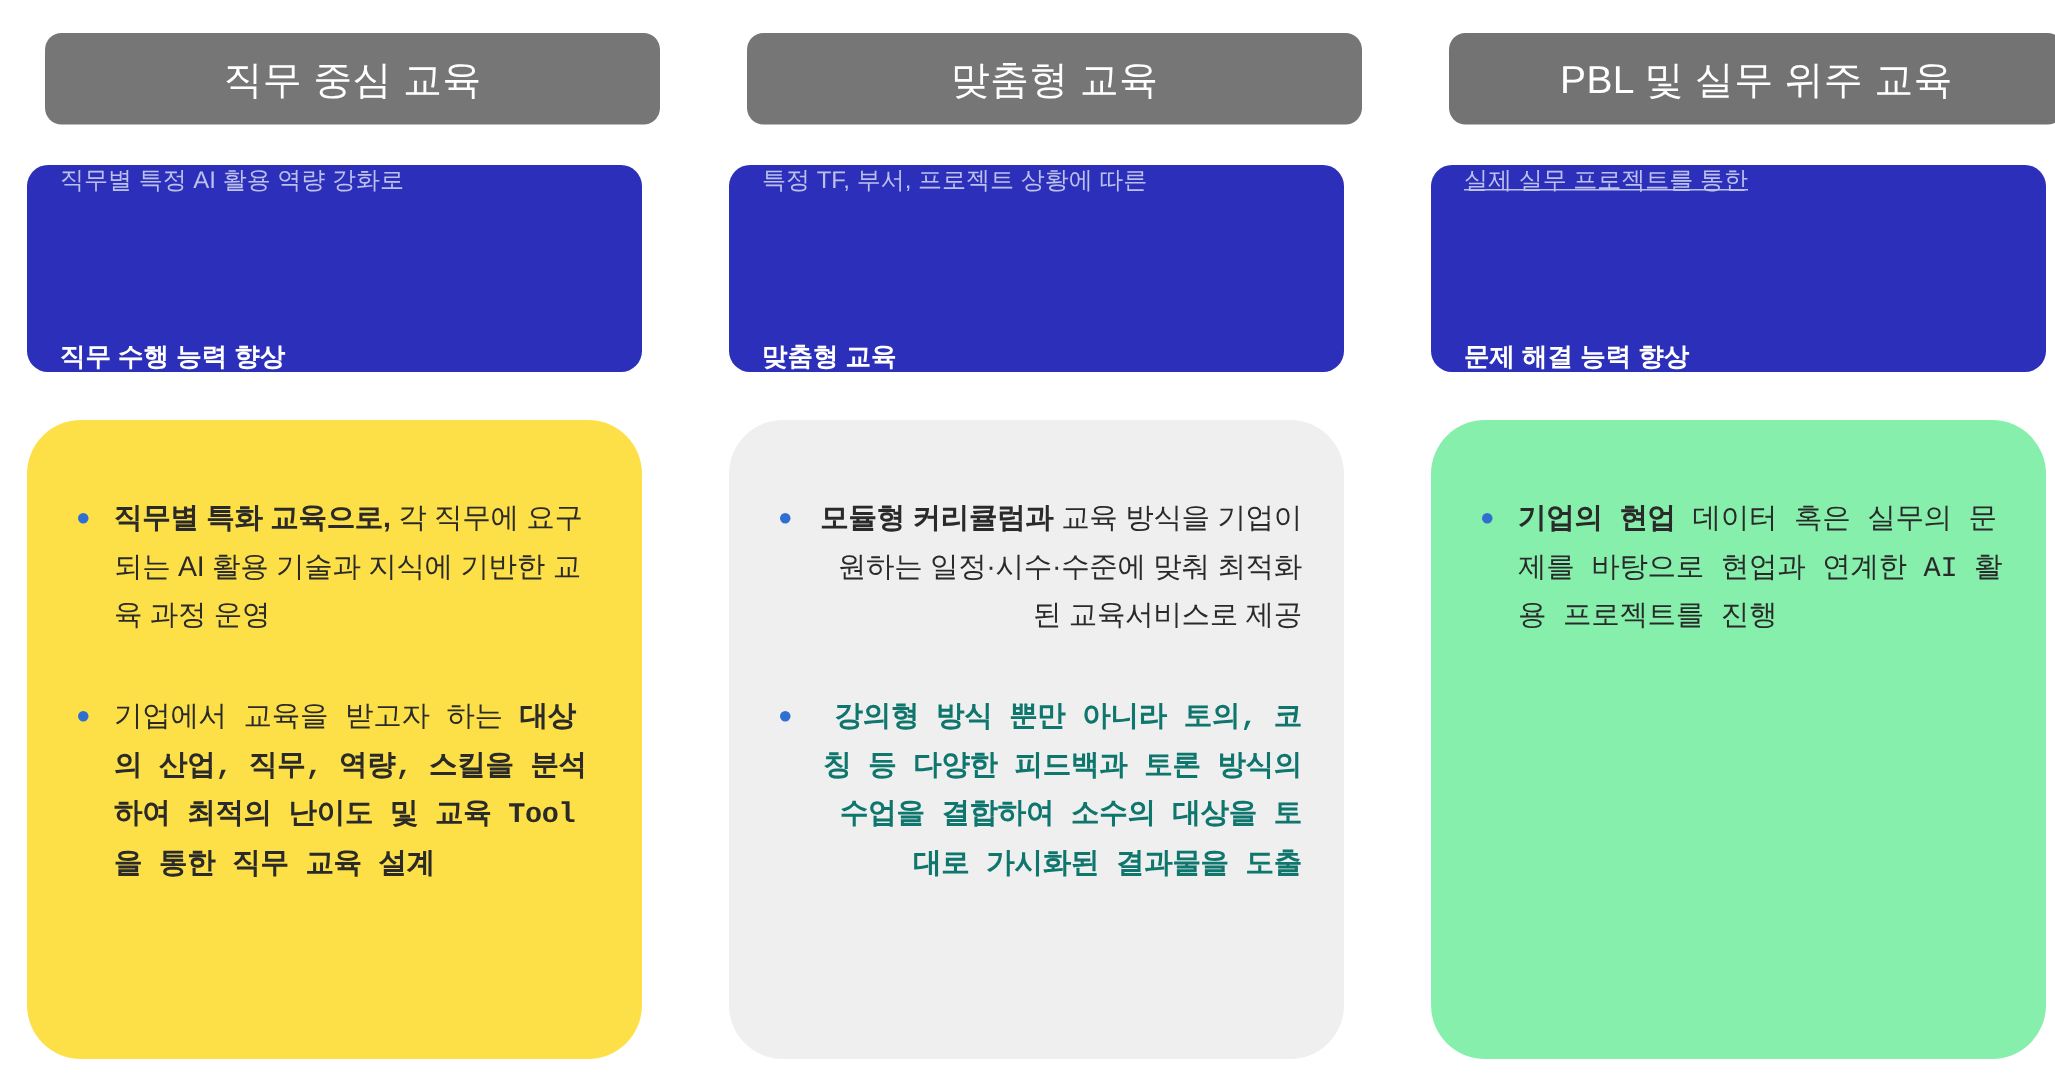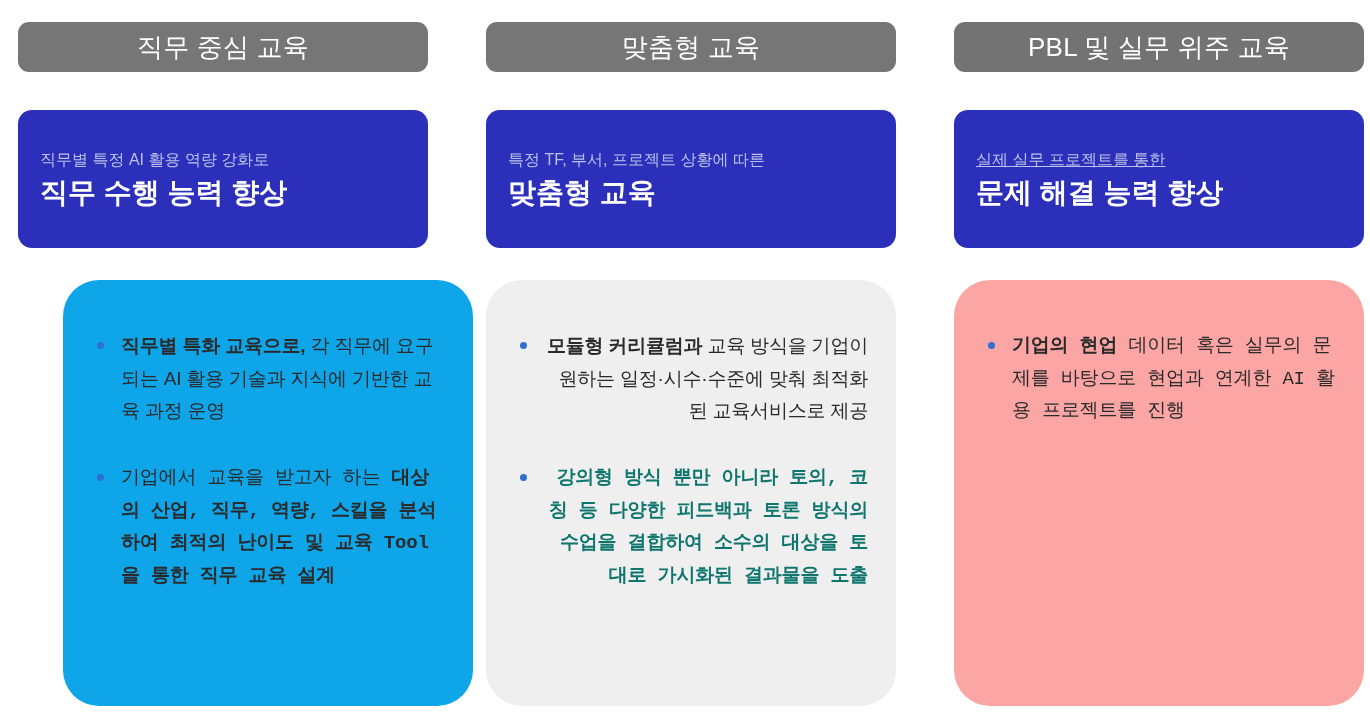--- a/index.html
+++ b/index.html
@@ -33,23 +33,23 @@
     box-sizing: border-box;
   }
   .column.col-1 { margin-left: 18px; }
   .column.col-2 { margin-left: 72px; }
   .column.col-3 { margin-left: 72px; margin-right: 20px; }
 
   
   .header-pill {
     position: absolute;
     top: 22px;
-    left: 0;
-    width: 410px;
-    height: 50px;
+    left: 12px;
+    width: 410px;
+    height: 61px;
     background: #767676;
     border-radius: 11px;
     display: flex;
     align-items: center;
     justify-content: center;
     box-sizing: border-box;
   }
   .header-pill-label {
     color: #ffffff;
     font-size: 26px;
@@ -65,33 +65,33 @@
     top: 110px;
     left: 0;
     width: 410px;
     height: 138px;
     background: #2b2fba;
     border-radius: 14px;
     box-sizing: border-box;
     padding: 0 22px;
     display: flex;
     flex-direction: column;
-    justify-content: center;
+    justify-content: space-between;
   }
   .blue-box-sub {
     color: #bcc0ea;
     font-size: 16px;
     font-weight: 400;
     line-height: 1.35;
     margin-bottom: 5px;
     white-space: nowrap;
   }
   .blue-box-title {
     color: #ffffff;
-    font-size: 28px;
+    font-size: 17px;
     font-weight: 700;
     line-height: 1.2;
     white-space: nowrap;
   }
 
   
   .body-card {
     position: absolute;
     top: 280px;
     left: 0;
@@ -136,21 +136,21 @@
 <div class="slide">
 
   <div class="column col-1">
     <div class="header-pill" style="background: rgb(118, 118, 118);">
       <span class="header-pill-label" style="color: rgb(255, 255, 255);">직무 중심 교육</span>
     </div>
     <div class="blue-box" style="background: rgb(43, 47, 186);">
       <div class="blue-box-sub" style="color: rgb(188, 192, 234);">직무별 특정 AI 활용 역량 강화로</div>
       <div class="blue-box-title" style="color: rgb(255, 255, 255);">직무 수행 능력 향상</div>
     </div>
-    <div class="body-card" style="background: #0ea5e9; margin-left: 45px;">
+    <div class="body-card" style="background: #fde047;">
       <ul class="bullet-list">
         <li class="bullet-item" style="color: rgb(42, 42, 42);">
           <span class="bullet-dot" style="background: rgb(47, 111, 208);"></span>
           <span class="bullet-text"><span class="b">직무별 특화 교육으로,</span><span class="n"> 각 직무에 요구되는 AI 활용 기술과 지식에 기반한 교육 과정 운영</span></span>
         </li>
         <li class="bullet-item" style="color: rgb(42, 42, 42);">
           <span class="bullet-dot" style="background: rgb(47, 111, 208);"></span>
           <span class="bullet-text"><span class="n">기업에서 교육을 받고자 하는 </span><span class="b">대상의 산업, 직무, 역량, 스킬을 분석하여 최적의 난이도 및 교육 Tool을 통한 직무 교육 설계</span></span>
         </li>
       </ul>
@@ -180,21 +180,21 @@
   </div>
 
   <div class="column col-3">
     <div class="header-pill" style="background: #737373;">
       <span class="header-pill-label" style="color: rgb(255, 255, 255);">PBL 및 실무 위주 교육</span>
     </div>
     <div class="blue-box" style="background: rgb(43, 47, 186);">
       <div class="blue-box-sub" style="color: rgb(188, 192, 234); text-decoration: underline;">실제 실무 프로젝트를 통한</div>
       <div class="blue-box-title" style="color: rgb(255, 255, 255);">문제 해결 능력 향상</div>
     </div>
-    <div class="body-card" style="background: #fca5a5;">
+    <div class="body-card" style="background: #86efac;">
       <ul class="bullet-list">
         <li class="bullet-item" style="color: rgb(42, 42, 42);">
           <span class="bullet-dot" style="background: rgb(47, 111, 208);"></span>
           <span class="bullet-text"><span class="b">기업의 현업</span><span class="n"> 데이터 혹은 실무의 문제를 바탕으로 현업과 연계한 AI 활용 프로젝트를 진행</span></span>
         </li>
       </ul>
     </div>
   </div>
 
 </div>

